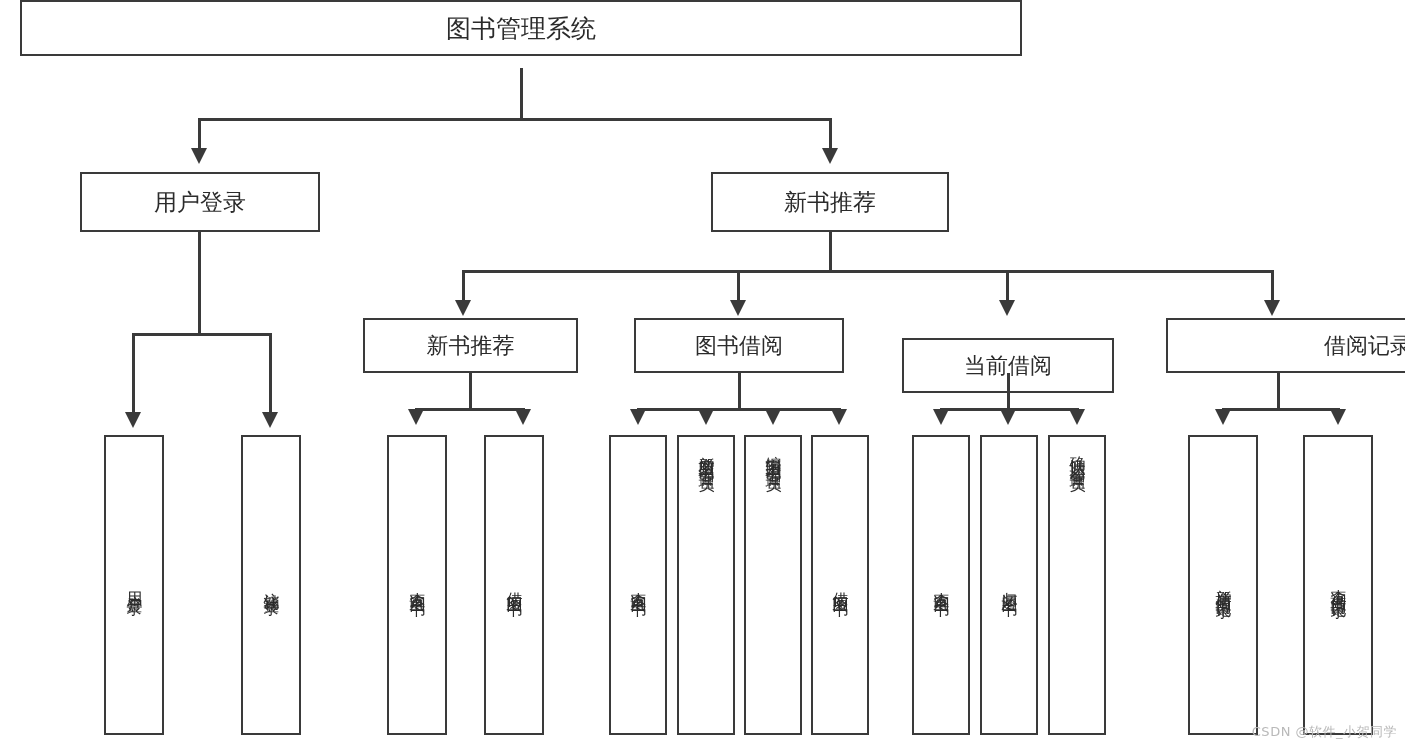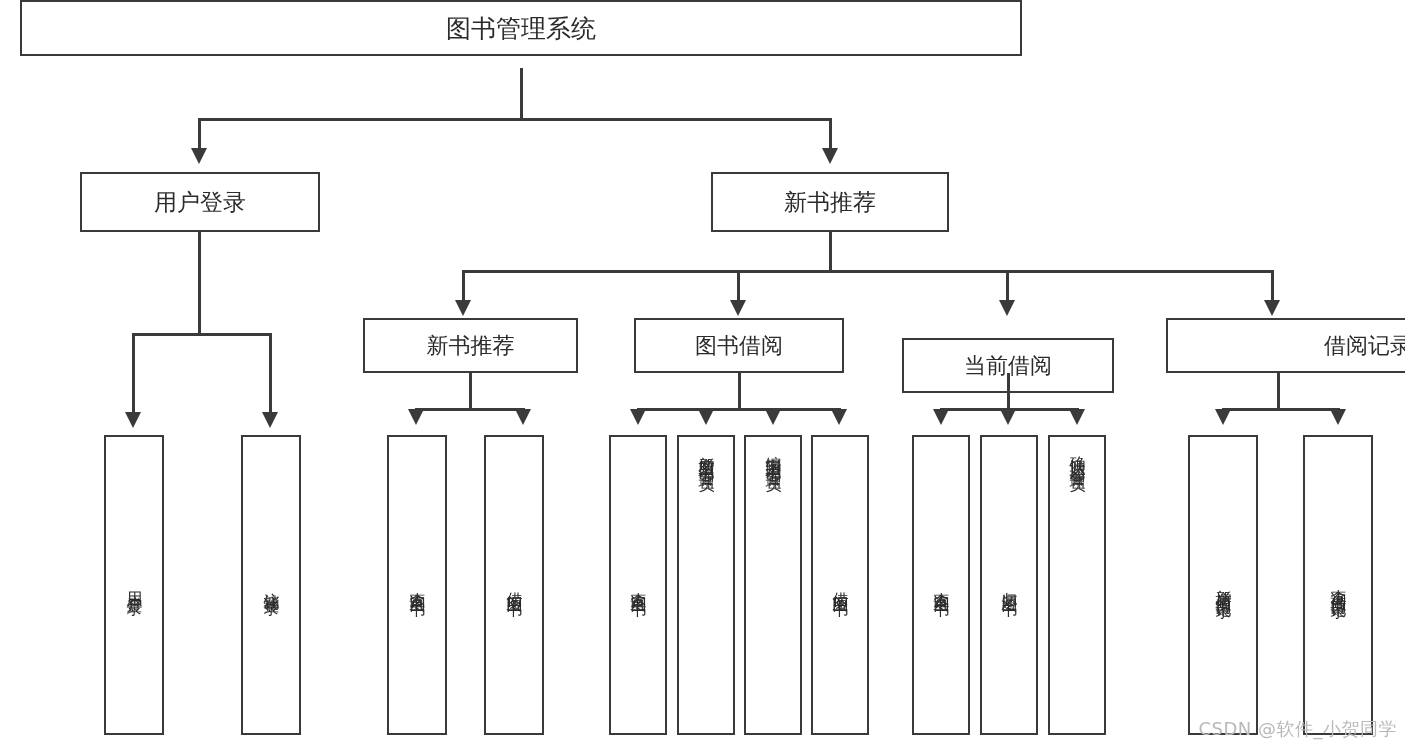--- a/index.html
+++ b/index.html
@@ -65,21 +65,21 @@
     width: 0;
     height: 0;
     border-left: 8px solid transparent;
     border-right: 8px solid transparent;
     border-top: 16px solid #3a3a3a;
   }
   .watermark {
     position: absolute;
     right: 8px;
     bottom: 6px;
-    font-size: 18px;
+    font-size: 13px;
     color: #b9b9b9;
     white-space: nowrap;
     letter-spacing: 0.5px;
     margin-left: 40px;
   }
 </style>
 </head>
 <body>
 
 <div id="canvas">

